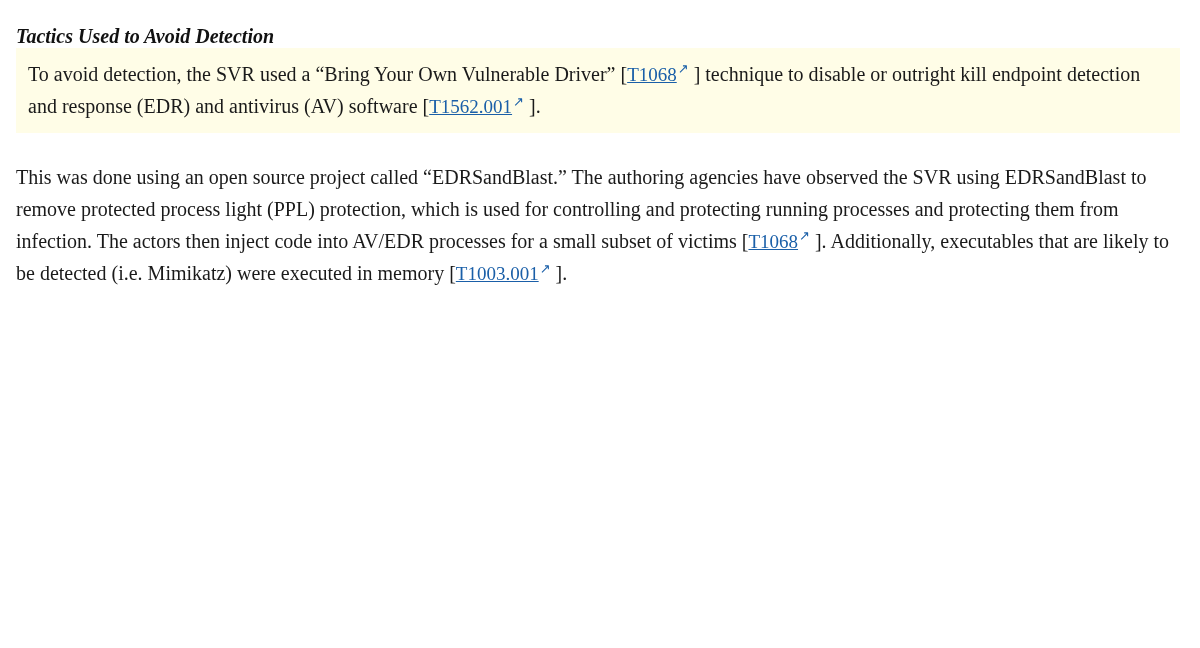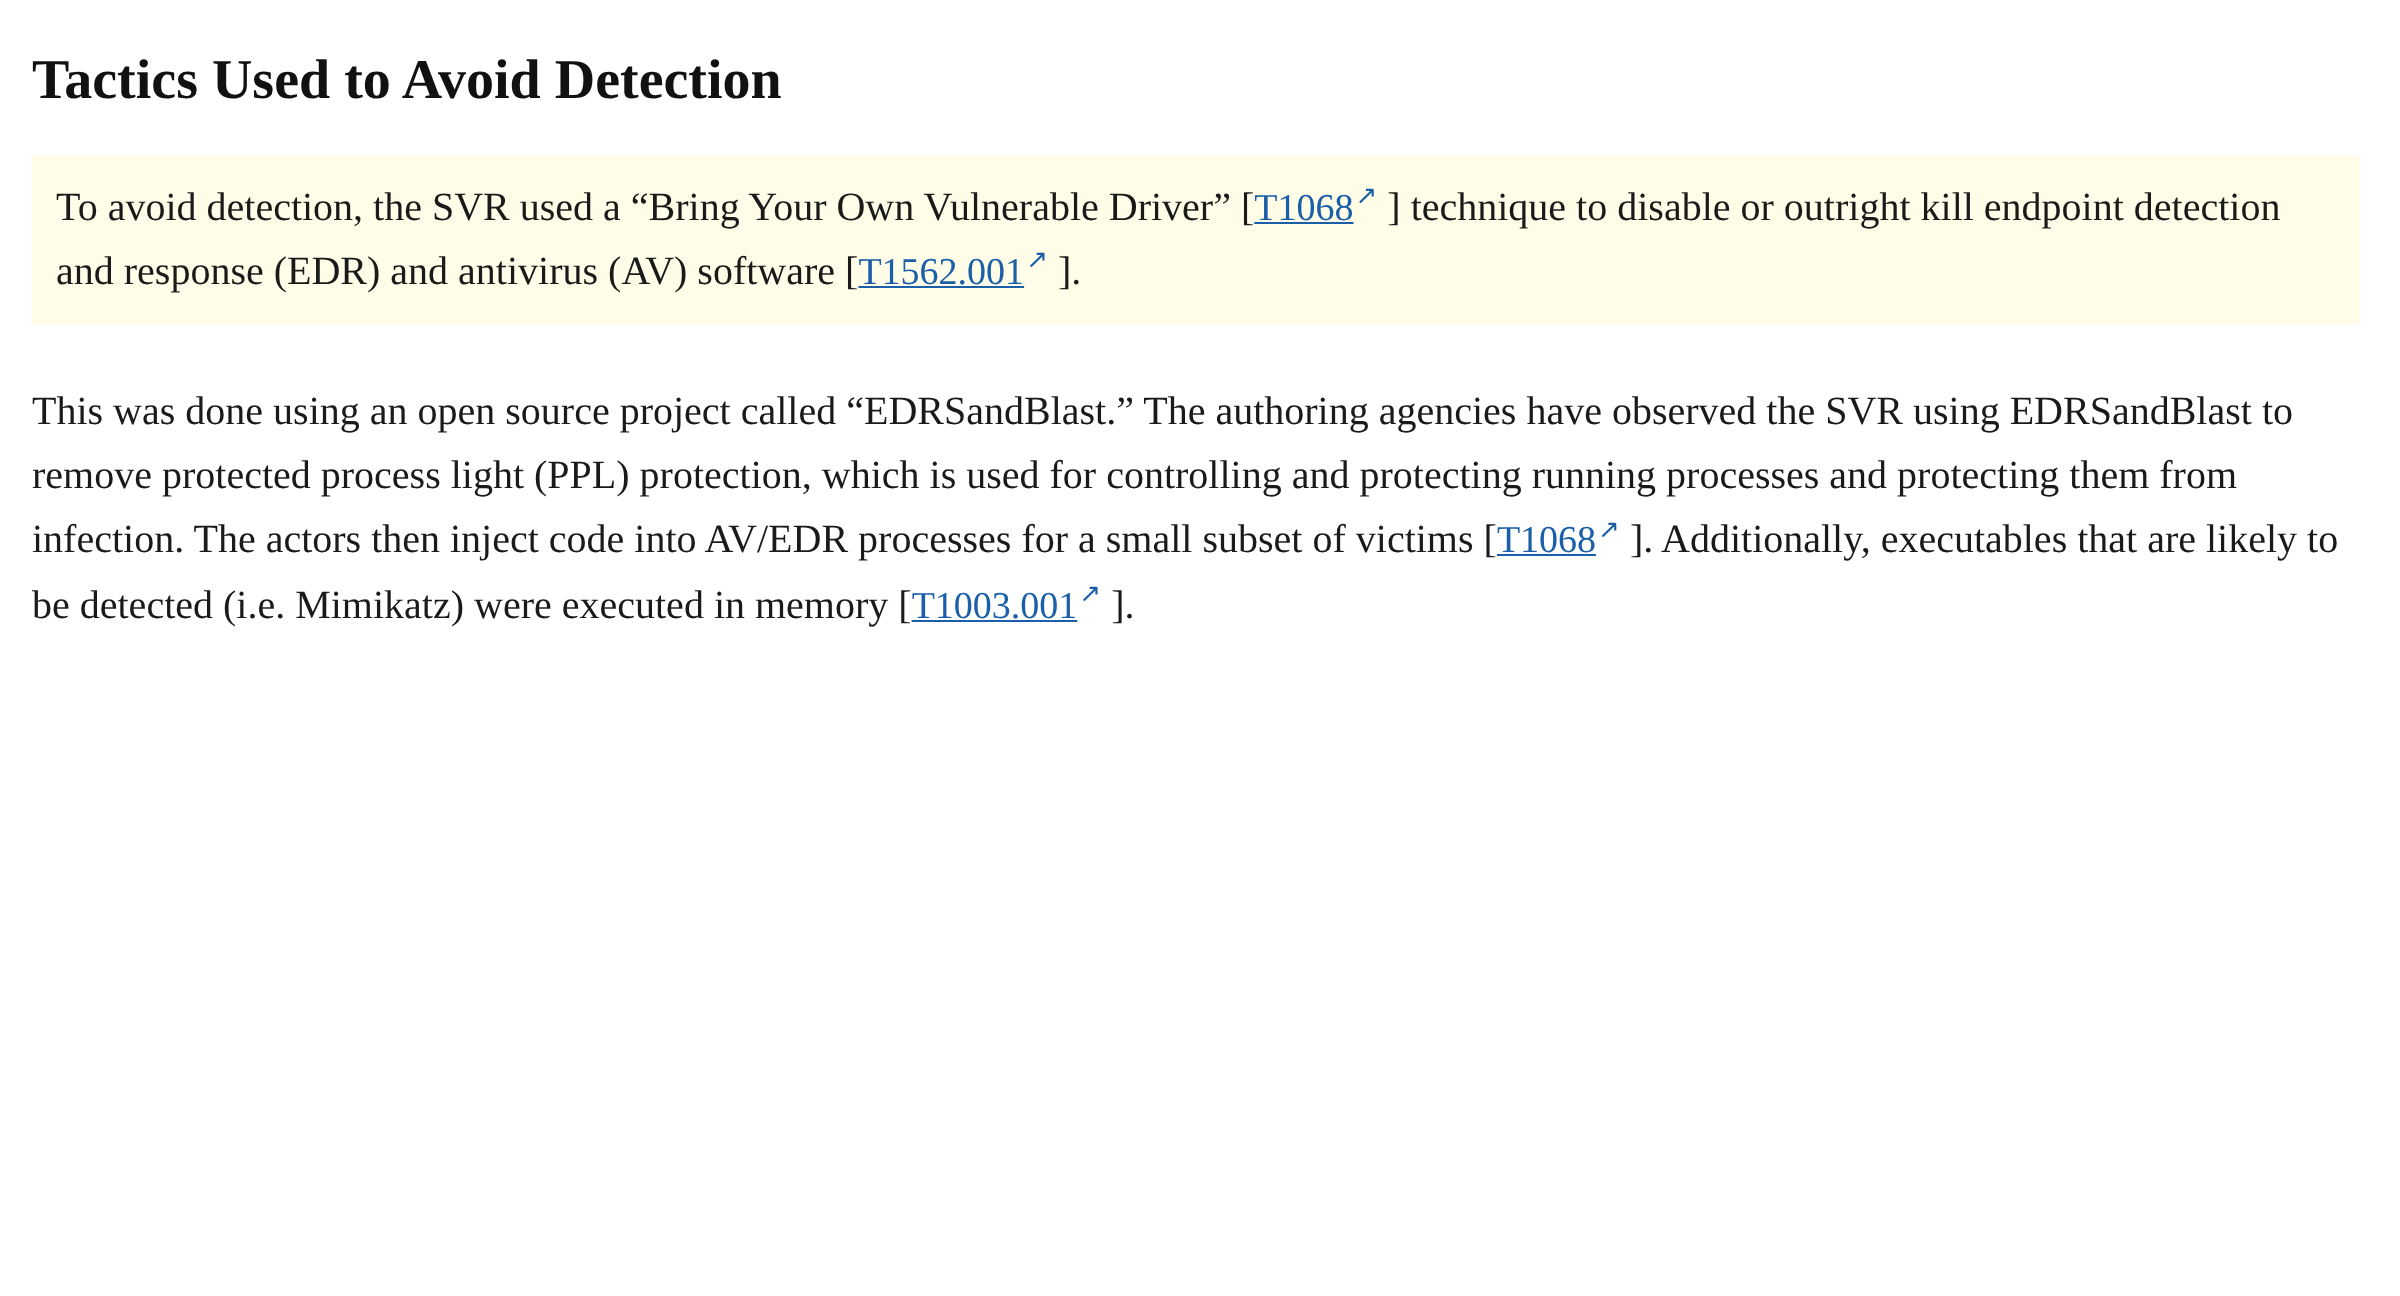--- a/index.html
+++ b/index.html
@@ -12,23 +12,23 @@
       background-color: #ffffff;
       font-family: Georgia, 'Times New Roman', serif;
       font-size: 20px;
       line-height: 1.55;
       color: #1a1a1a;
       padding: 24px 20px 24px 16px;
       max-width: 1200px;
     }
 
     .page-title {
-      font-size: 28px;
+      font-size: 20px;
       font-weight: 900;
-      margin-bottom: 20px;
+      font-style: italic;
       line-height: 1.2;
       color: #111111;
     }
 
     .highlighted-paragraph {
       background-color: #fffde7;
       padding: 10px 12px;
       margin-bottom: 18px;
       line-height: 1.6;
     }

